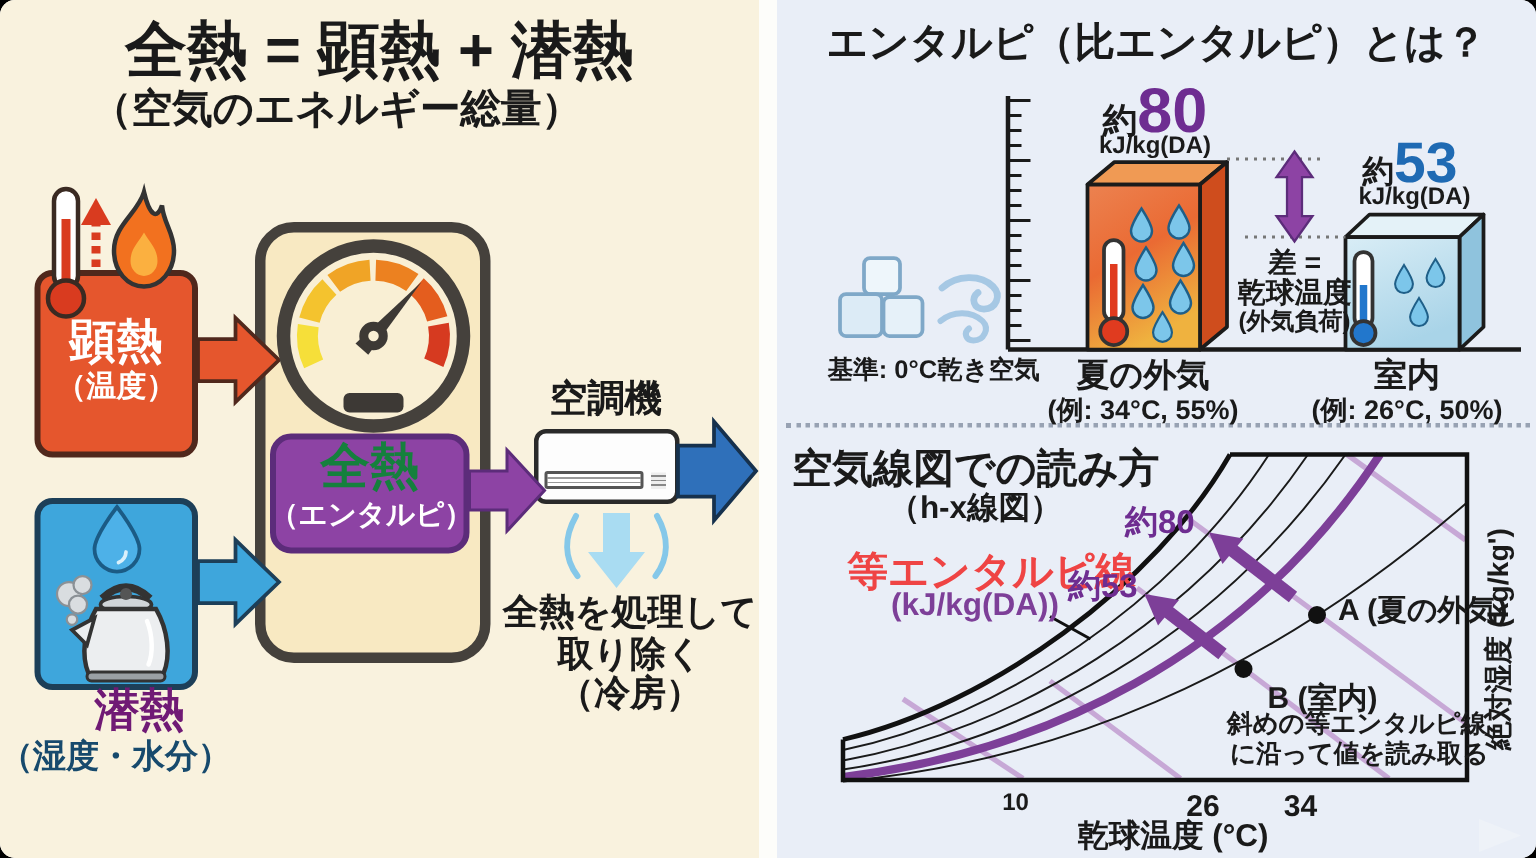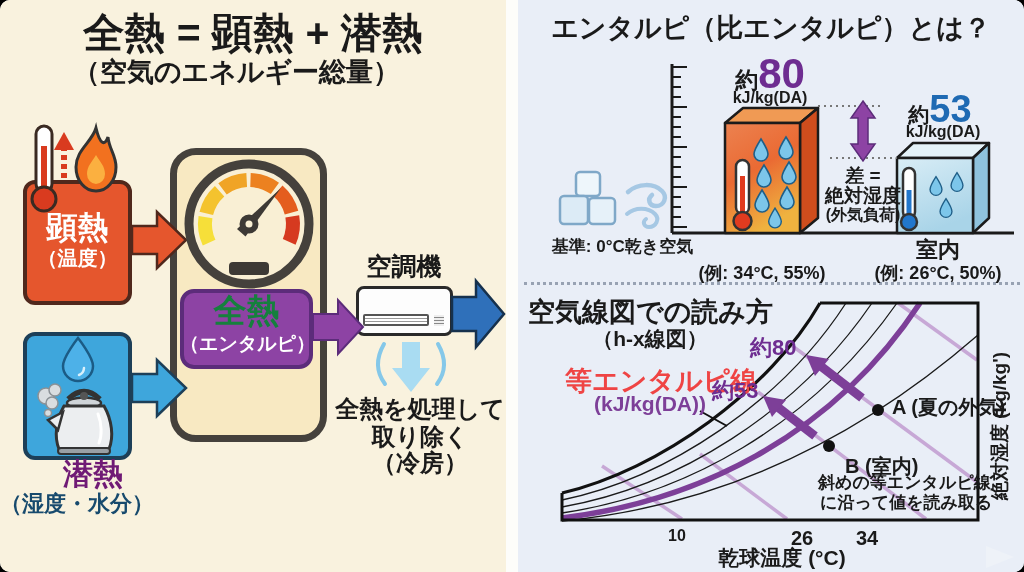--- a/index.html
+++ b/index.html
@@ -218,21 +218,21 @@
         <polygon points="763,396 786,400 772,417" fill="#7d3f98"></polygon>
       </g>
       <line x1="700" y1="411" x2="727" y2="426" stroke="#111" stroke-width="2"></line>
       <circle cx="878" cy="410" r="6" fill="#111"></circle>
       <circle cx="829" cy="446" r="6" fill="#111"></circle>
     </g>
     <polygon points="986,546 1014,557 986,568" fill="#eef2f8"></polygon>
   </svg>
 
   <div class="abs ctr t" style="left:0;top:12px;width:506px;font-size:41px;">全熱 = 顕熱 + 潜熱</div>
-  <div class="abs ctr t" style="left:0;top:58px;width:449px;font-size:27px;padding-left:12px;">（空気のエネルギー総量）</div>
+  <div class="abs ctr t" style="left:0;top:58px;width:449px;font-size:27px;">（空気のエネルギー総量）</div>
 
   <div class="abs ctr t" style="left:23px;top:212px;width:109px;font-size:31px;color:#fff;">顕熱</div>
   <div class="abs ctr t" style="left:23px;top:248px;width:109px;font-size:20px;color:#fff;">（温度）</div>
 
   <div class="abs ctr t" style="left:28px;top:458px;width:130px;font-size:30px;color:#701a75;">潜熱</div>
   <div class="abs ctr t" style="left:-8px;top:492px;width:170px;font-size:22px;color:#174a6d;">（湿度・水分）</div>
 
   <div class="abs ctr t" style="left:180px;top:294px;width:133px;font-size:33px;color:#15803d;z-index:4;">全熱</div>
   <div class="abs ctr t" style="left:180px;top:334px;width:133px;font-size:19px;color:#fff;z-index:4;">（エンタルピ）</div>
 
@@ -243,31 +243,32 @@
   <div class="abs ctr t" style="left:330px;top:450px;width:180px;font-size:24px;">（冷房）</div>
 
   <div class="abs ctr t" style="left:518px;top:14px;width:506px;font-size:27px;">エンタルピ（比エンタルピ）とは？</div>
 
   <div class="abs ctr t" style="left:530px;top:238px;width:185px;font-size:17px;">基準: 0°C乾き空気</div>
 
   <div class="abs t" style="left:700px;top:52px;width:140px;text-align:center;">
     <span style="font-size:23px;">約</span><span style="font-size:42px;color:#6e2d91;">80</span>
   </div>
   <div class="abs ctr t" style="left:700px;top:90px;width:140px;font-size:16px;">kJ/kg(DA)</div>
+  <div class="abs ctr t" style="left:692px;top:238px;width:140px;font-size:22px;">夏の外気</div>
   <div class="abs ctr t" style="left:682px;top:264px;width:160px;font-size:18px;">(例: 34°C, 55%)</div>
 
   <div class="abs t" style="left:870px;top:90px;width:140px;text-align:center;">
     <span style="font-size:21px;">約</span><span style="font-size:38px;color:#1f6ab3;">53</span>
   </div>
   <div class="abs ctr t" style="left:873px;top:124px;width:140px;font-size:16px;">kJ/kg(DA)</div>
   <div class="abs ctr t" style="left:868px;top:238px;width:140px;font-size:22px;text-align:center;">室内</div>
   <div class="abs ctr t" style="left:858px;top:264px;width:160px;font-size:18px;">(例: 26°C, 50%)</div>
 
   <div class="abs ctr t" style="left:813px;top:166px;width:100px;font-size:19px;">差 =</div>
-  <div class="abs ctr t" style="left:813px;top:186px;width:100px;font-size:19px;">絶対湿度</div>
+  <div class="abs ctr t" style="left:813px;top:186px;width:100px;font-size:19px;">乾球温度</div>
   <div class="abs ctr t" style="left:813px;top:207px;width:100px;font-size:16px;">(外気負荷)</div>
 
   <div class="abs t" style="left:528px;top:298px;font-size:27px;">空気線図での読み方</div>
   <div class="abs ctr t" style="left:560px;top:328px;width:180px;font-size:21px;">（h-x線図）</div>
 
   <div class="abs ctr t" style="left:565px;top:367px;width:170px;font-size:27px;color:#ef4444;">等エンタルピ線</div>
   <div class="abs ctr t" style="left:565px;top:393px;width:170px;font-size:21px;color:#7d3f98;">(kJ/kg(DA))</div>
 
   <div class="abs t" style="left:750px;top:336px;font-size:22px;color:#6e2d91;">約80</div>
   <div class="abs t" style="left:712px;top:379px;font-size:22px;color:#6e2d91;">約53</div>

